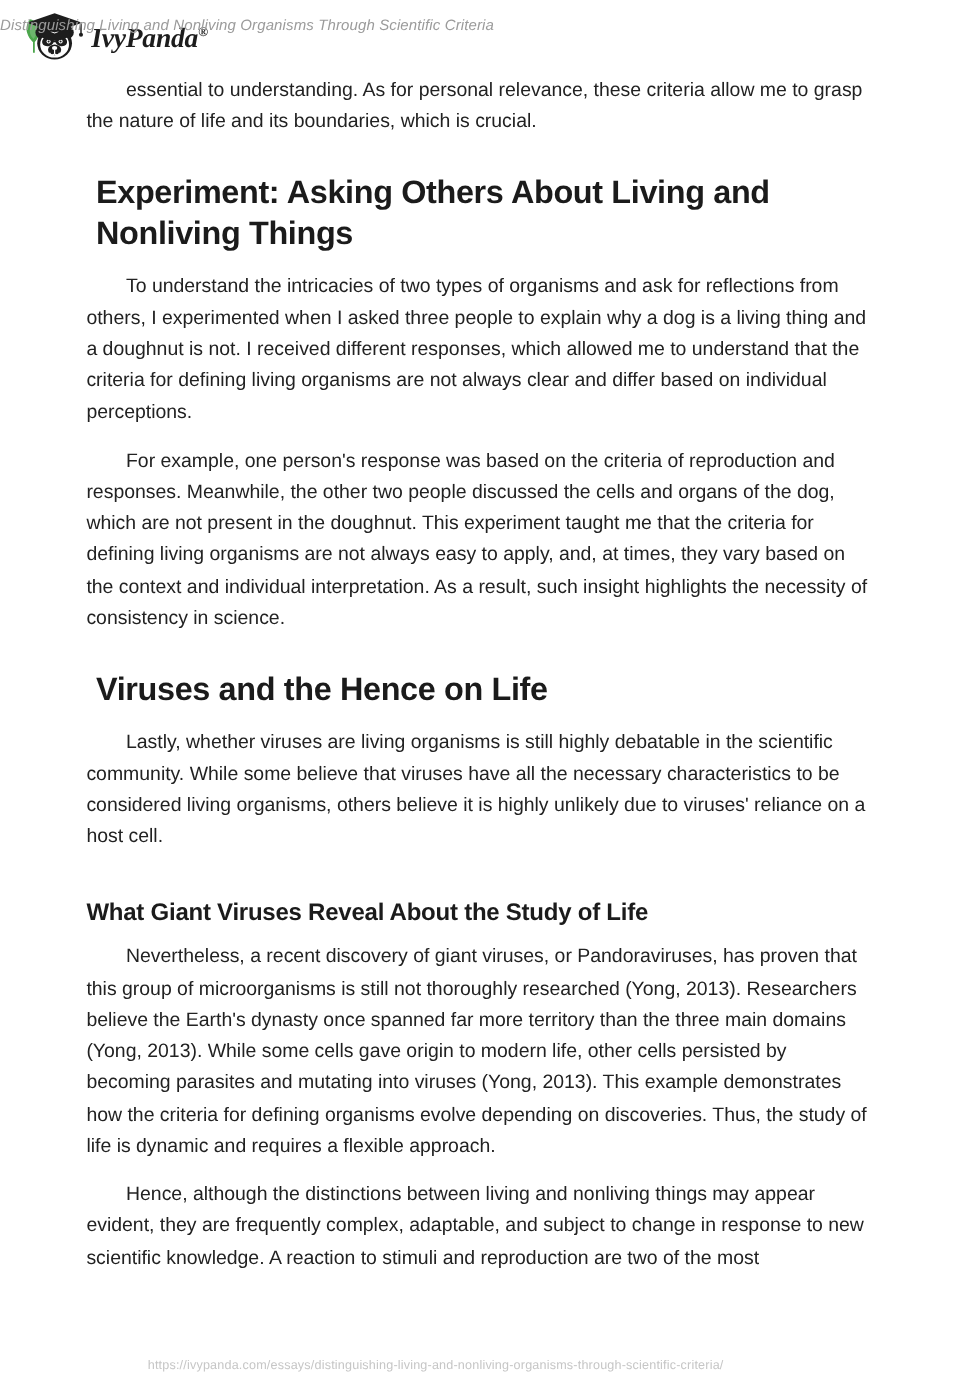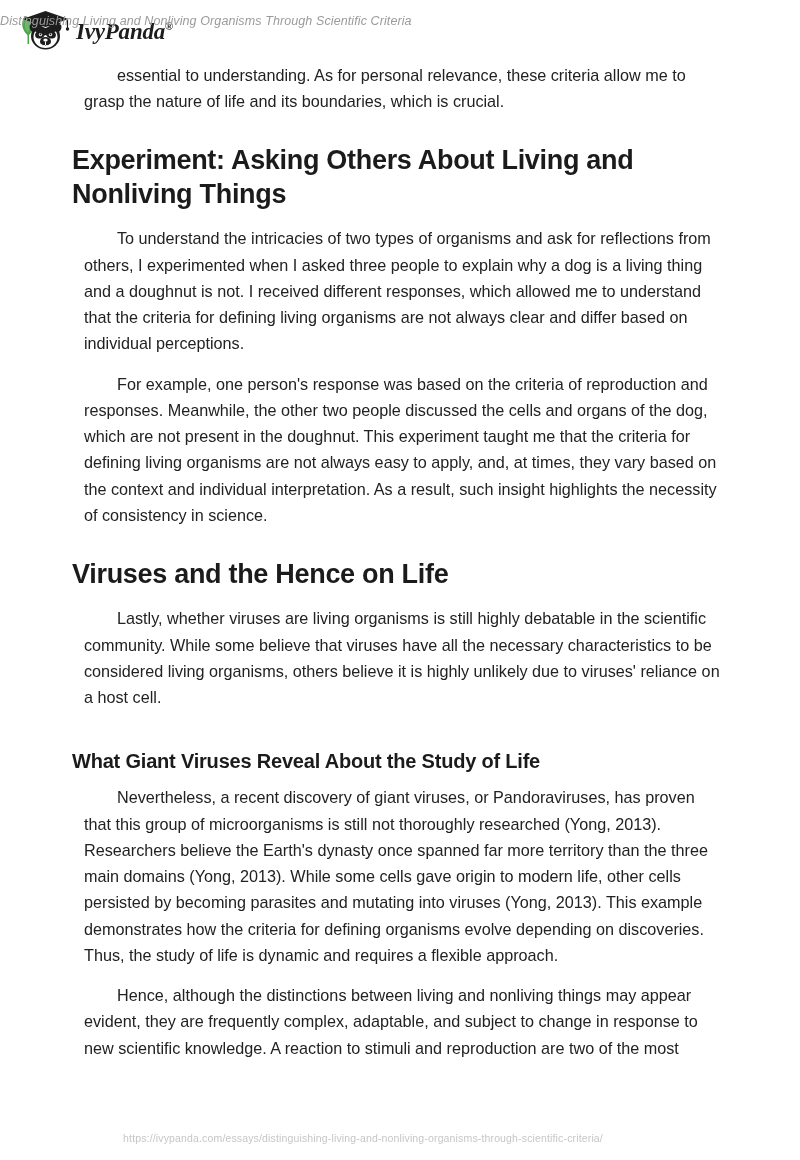--- a/index.html
+++ b/index.html
@@ -75,40 +75,40 @@
     width: 654px;
   }
 
   h2.section-title {
     font-family: "Liberation Sans Narrow", "Liberation Sans", sans-serif;
     font-stretch: condensed;
     font-weight: bold;
     font-size: 27px;
     line-height: 1.24;
     color: #1b1b1b;
-    margin: 30px 0 14px 0;
+    margin: 30px 0 14px 8px;
     letter-spacing: -0.3px;
   }
   h3.sub-title {
     font-family: "Liberation Sans Narrow", "Liberation Sans", sans-serif;
     font-stretch: condensed;
     font-weight: bold;
     font-size: 20px;
     line-height: 1.3;
     color: #1b1b1b;
     margin: 38px 0 10px 0;
     letter-spacing: -0.2px;
   }
   p.body-text {
     font-family: "Liberation Sans Narrow", "Liberation Sans", sans-serif;
     font-stretch: condensed;
     font-size: 16.2px;
     line-height: 1.62;
     color: #222222;
-    margin: 0 0 14px 12px;
+    margin: 0 0 14px 0;
     text-indent: 33px;
     text-align: left;
   }
   .tight-top { margin-top: 0; }
 
   
   .page-footer {
     position: absolute;
     left: 0;
     top: 1128px;

